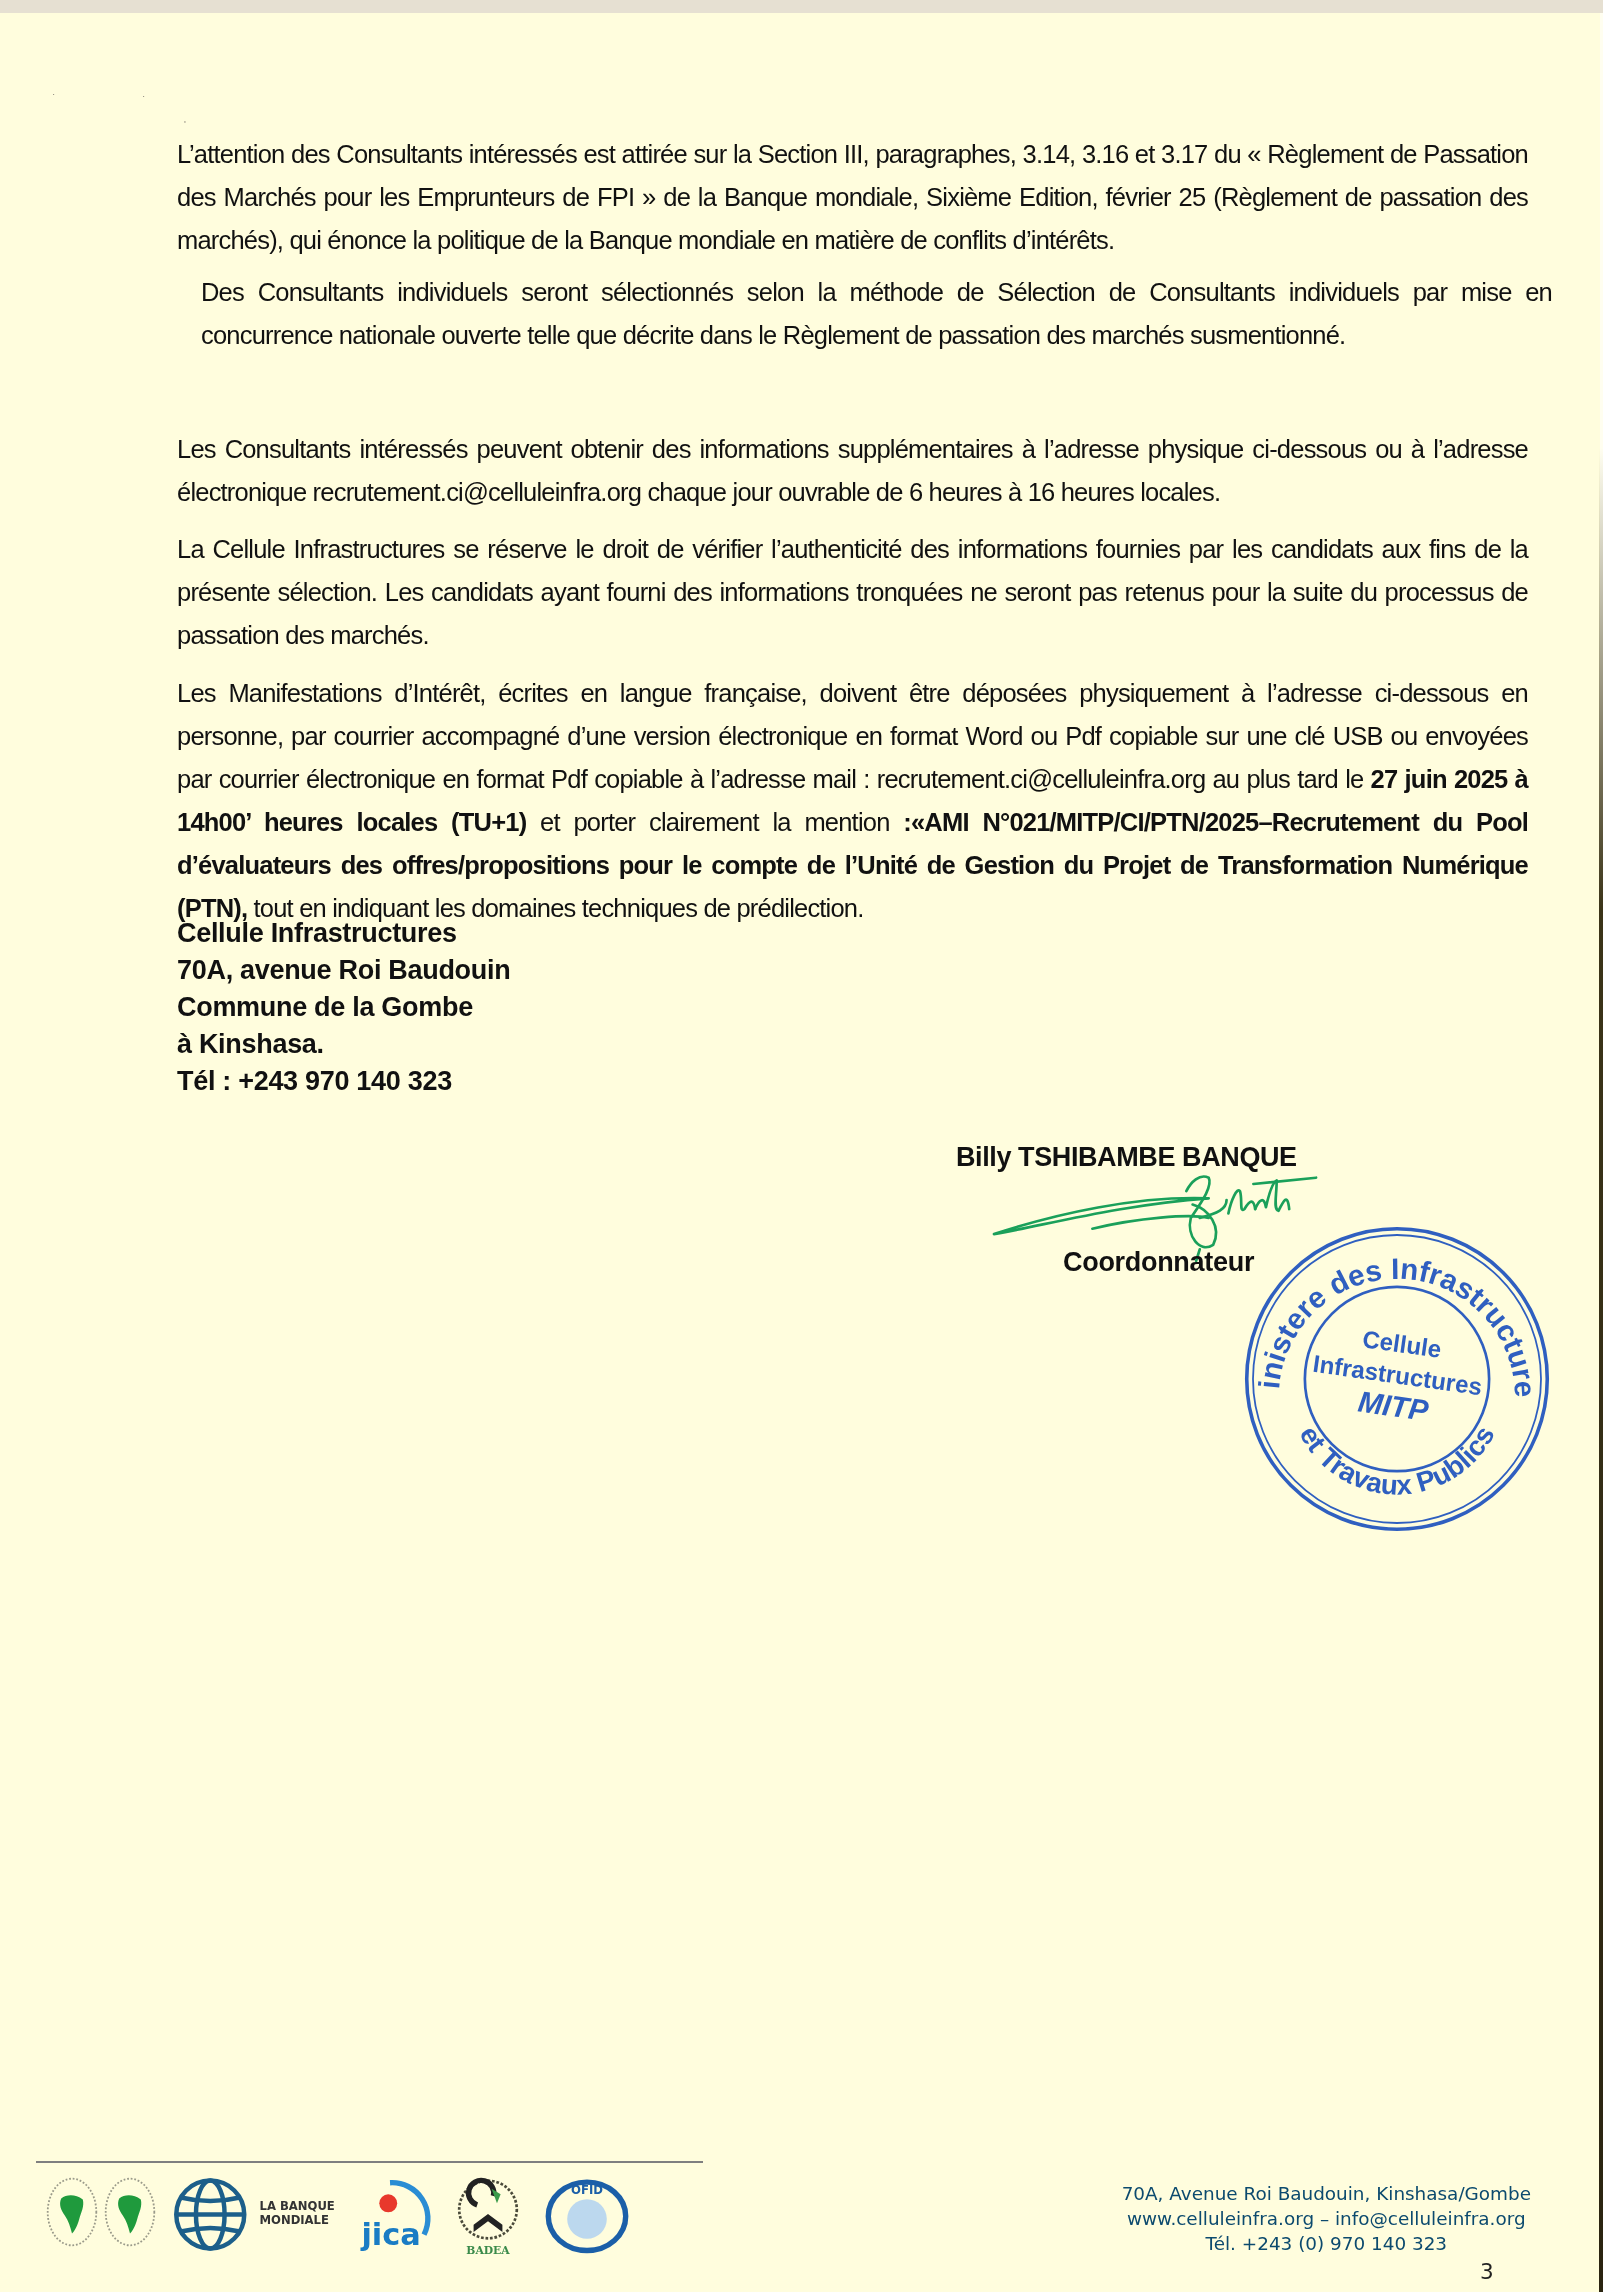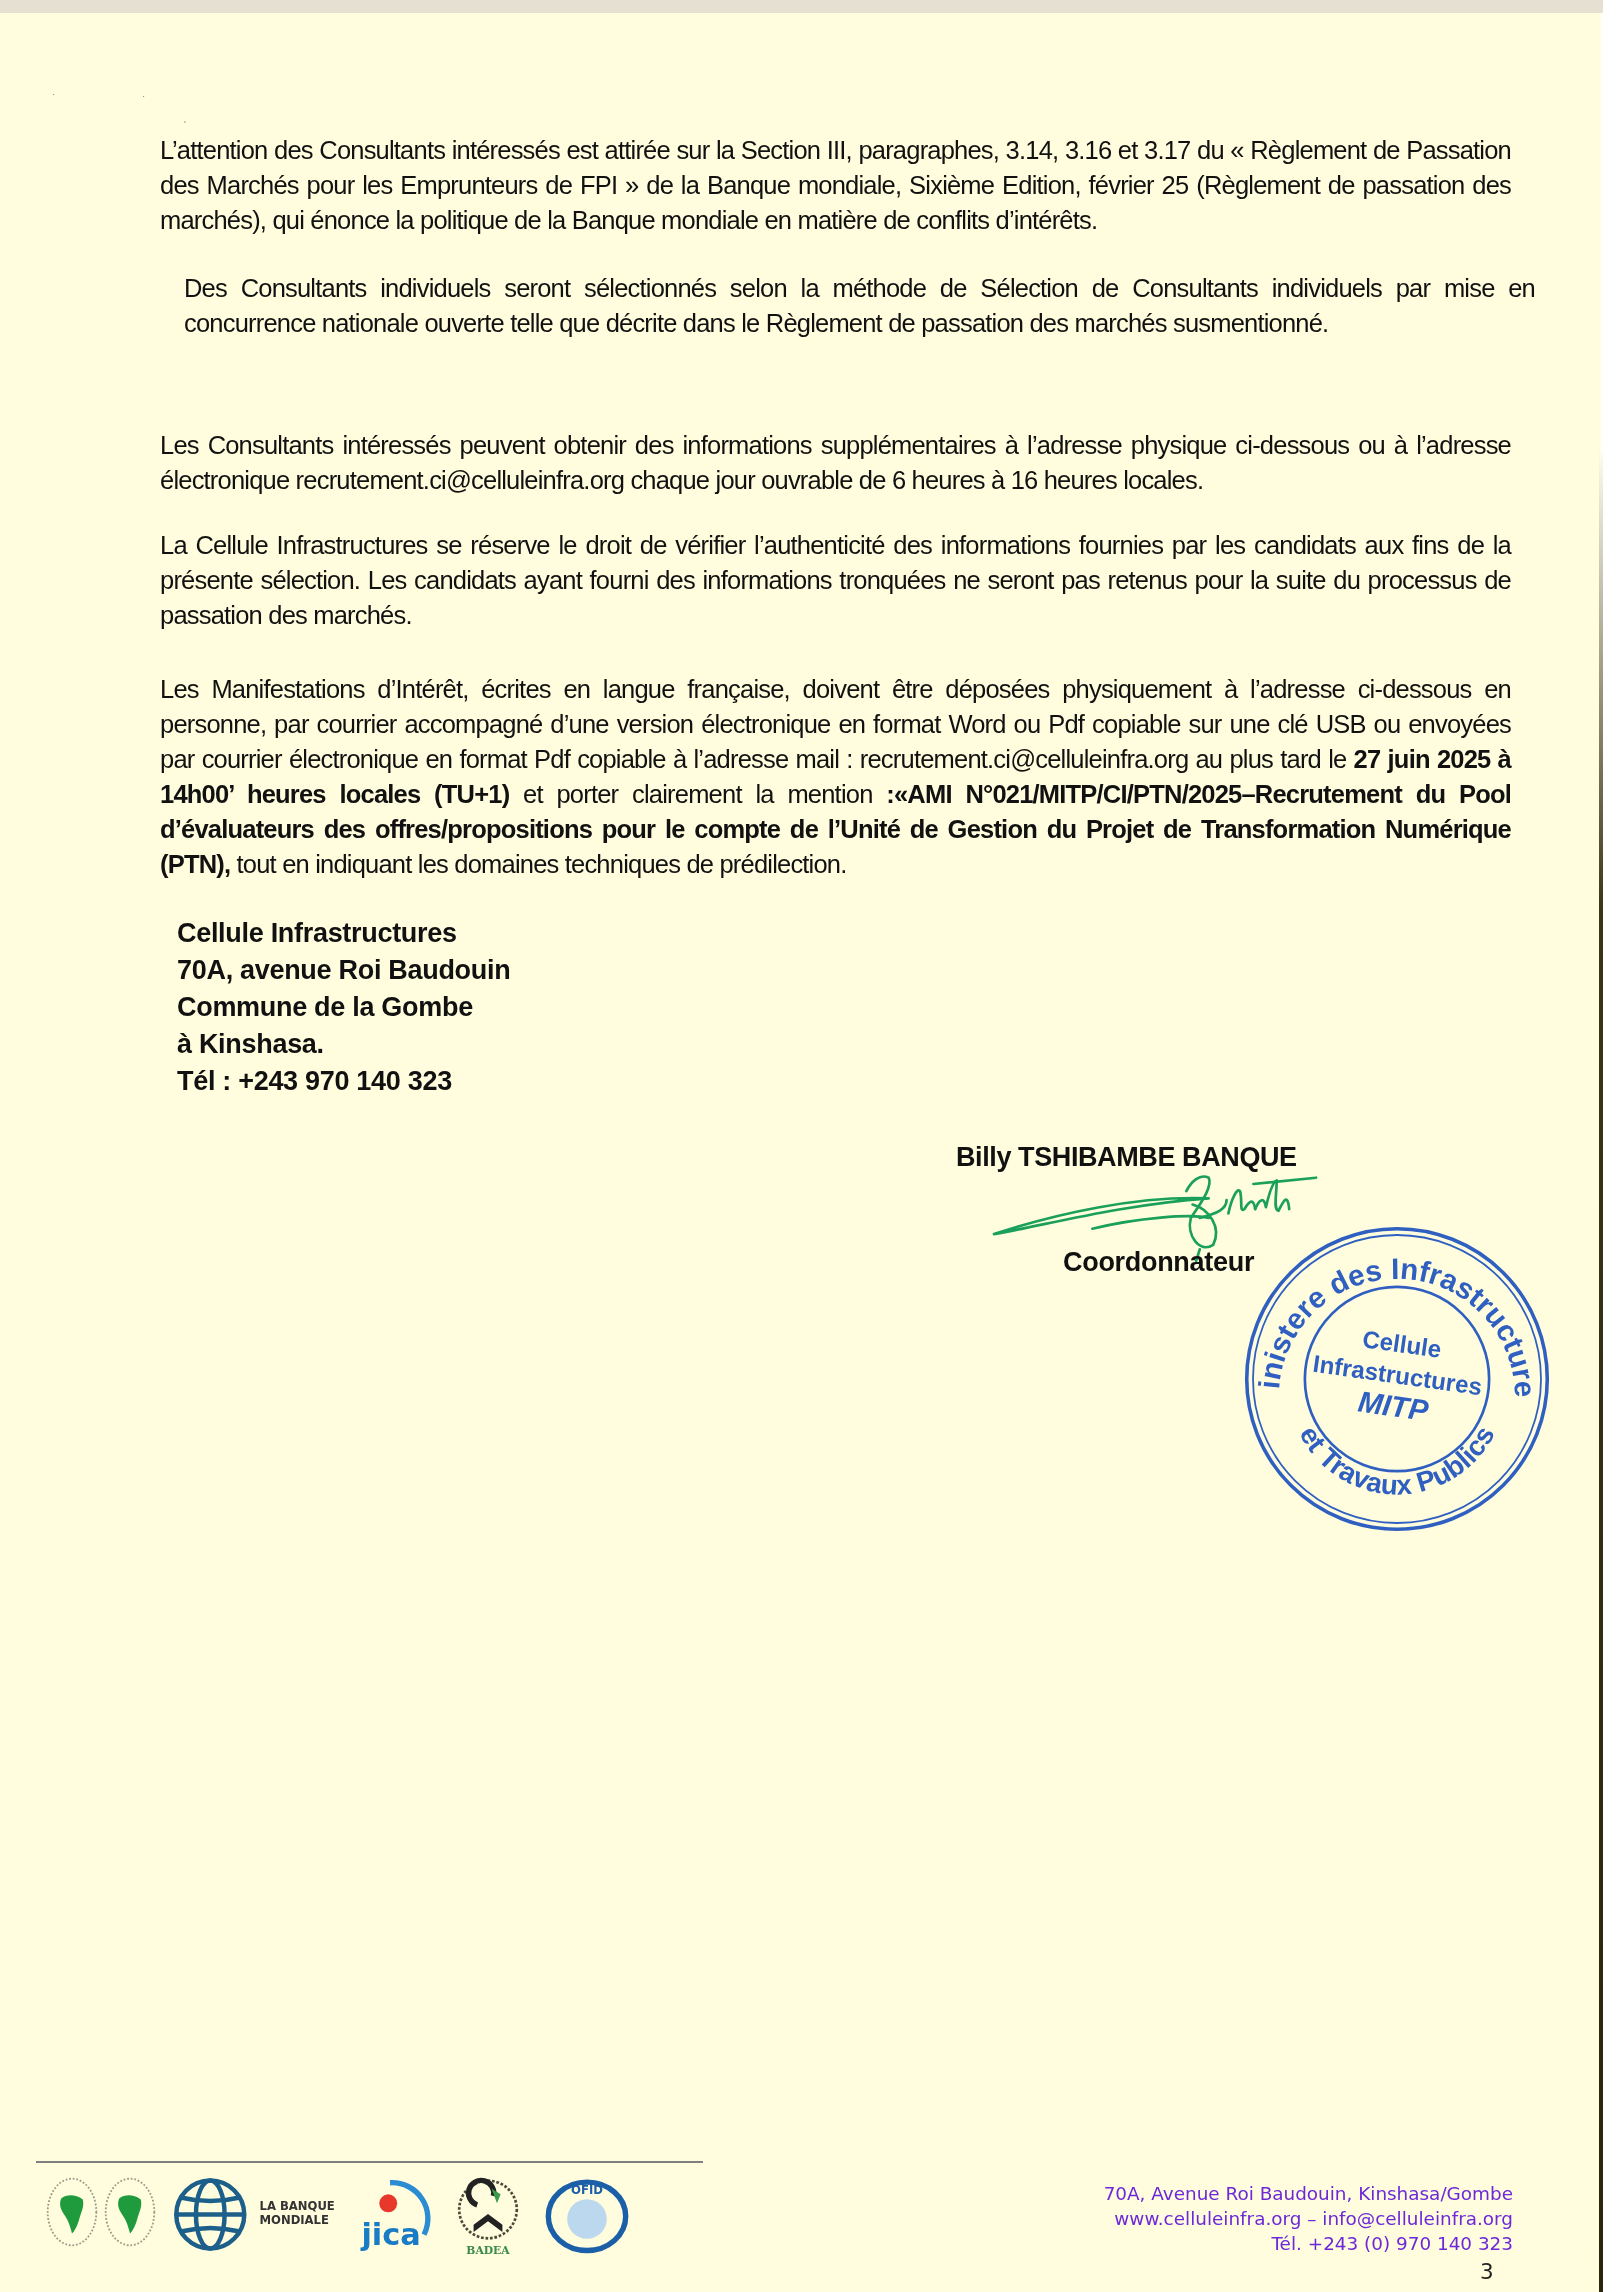--- a/index.html
+++ b/index.html
@@ -20,22 +20,22 @@
     position: absolute; left: 1599px; top: 448px; width: 4.5px; height: 1845px;
     background: linear-gradient(to bottom, rgba(60,50,20,0) 0%, #3b3418 25%, #2a2410 100%);
   }
   .edge-shadow {
     position: absolute; left: 1603px; top: 0; width: 18px; height: 2293px;
     background: #ffffff;
   }
   .specks { position: absolute; color: #8a847a; font-size: 9.9px; }
 
   .body-text {
-    position: absolute; left: 160px; width: 1351px;
-    font-size: 25.5px; line-height: 35px; color: #111;
+    position: absolute; left: 177px; width: 1351px;
+    font-size: 25.5px; line-height: 43px; color: #111;
     text-align: justify;
     font-stretch: condensed;
     letter-spacing: -0.8px;
   }
   .p1 { top: 133px; }
   .p2 { top: 271px; margin-left: 24px; }
   .p3 { top: 428px; }
   .p4 { top: 528px; }
   .p5 { top: 672px; }
   .body-text b { font-weight: bold; }
@@ -58,22 +58,22 @@
 
   .stamp { position: absolute; left: 1236px; top: 1218px; width: 322px; height: 322px; }
 
   .footer-rule {
     position: absolute; left: 36px; top: 2161px; width: 667px; height: 1.8px; background: #7f7f7f;
   }
   .logos { position: absolute; left: 36px; top: 2167px; width: 681px; height: 99px; }
   .logo { position: absolute; top: 0; }
 
   .footer-contact {
-    position: absolute; right: 108px; top: 2181px; text-align: right;
-    font-family: "DejaVu Sans", sans-serif; font-size: 18.4px; line-height: 25px; color: #6d28d9;
+    position: absolute; right: 90px; top: 2181px; text-align: center;
+    font-family: "DejaVu Sans", sans-serif; font-size: 18.4px; line-height: 25px; color: #0c4a6e;
   }
   .page-number {
     position: absolute; left: 1480px; top: 2259px;
     font-family: "DejaVu Sans", sans-serif; font-size: 21.5px; color: #222;
   }
 </style>
 </head>
 <body>
 
 <div class="top-strip"></div>

